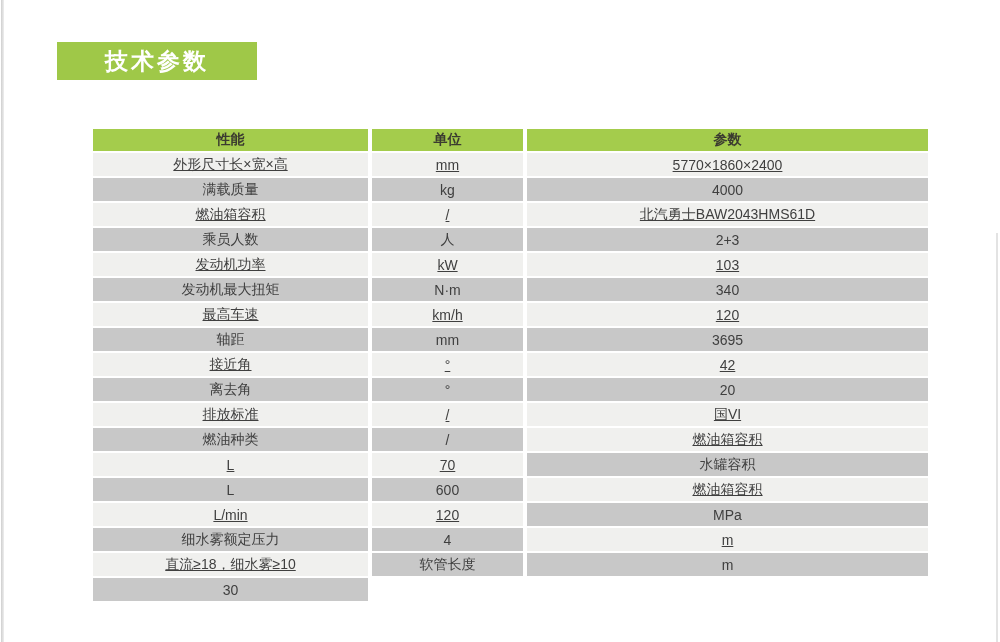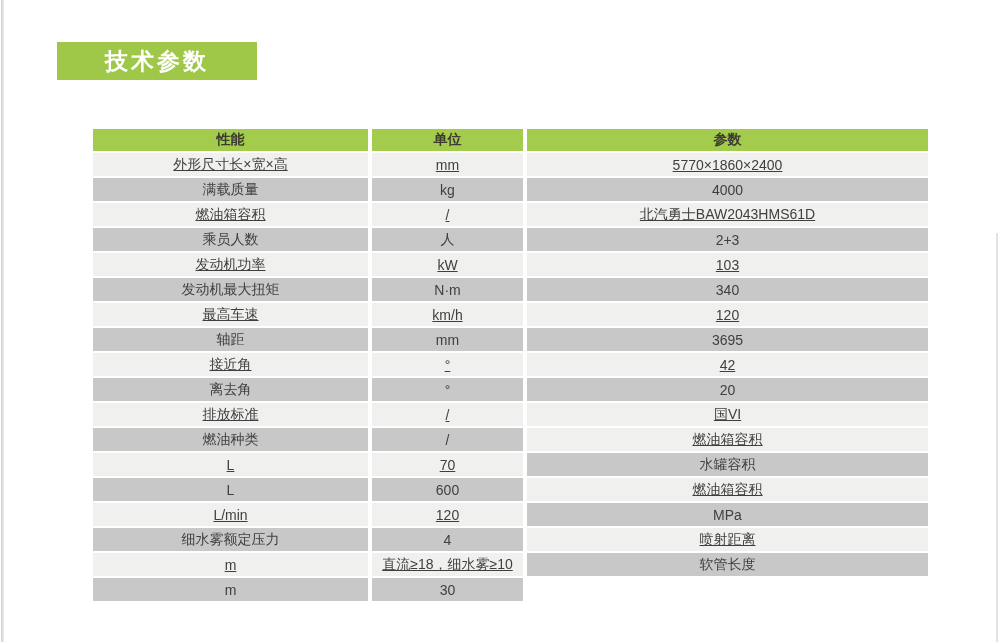--- a/index.html
+++ b/index.html
@@ -125,19 +125,18 @@
     <div class="cell row-light">70</div>
     <div class="cell row-dark">水罐容积</div>
     <div class="cell row-dark">L</div>
     <div class="cell row-dark">600</div>
     <div class="cell row-light">燃油箱容积</div>
     <div class="cell row-light">L/min</div>
     <div class="cell row-light">120</div>
     <div class="cell row-dark">MPa</div>
     <div class="cell row-dark">细水雾额定压力</div>
     <div class="cell row-dark">4</div>
-    <div class="cell row-light">喷射距离</div>
     <div class="cell row-light">m</div>
     <div class="cell row-light">直流≥18，细水雾≥10</div>
     <div class="cell row-dark">软管长度</div>
     <div class="cell row-dark">m</div>
     <div class="cell row-dark">30</div>
   </div>
 
 </body></html>

